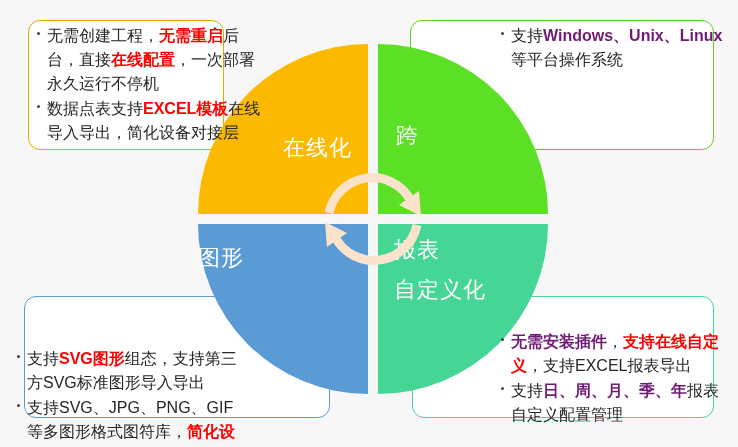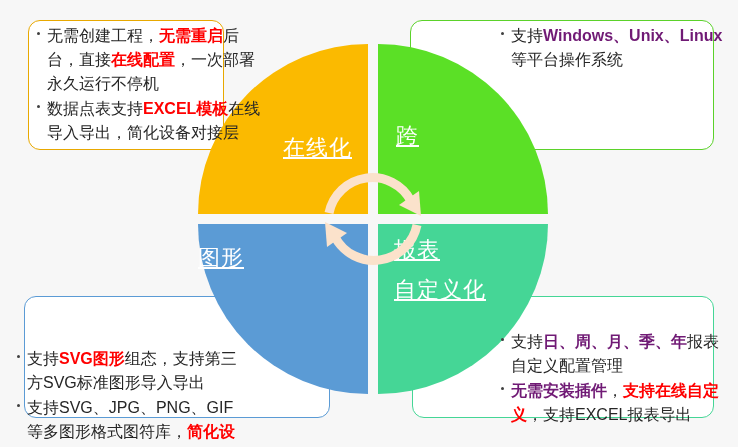--- a/index.html
+++ b/index.html
@@ -17,21 +17,21 @@
   .quad{position:absolute;width:170px;height:170px;}
   .q-tl{left:0;top:0;border-top-left-radius:170px;background:#FBBA00;}
   .q-tr{left:180px;top:0;border-top-right-radius:170px;background:#5BE026;}
   .q-bl{left:0;top:180px;border-bottom-left-radius:170px;background:#5B9BD5;}
   .q-br{left:180px;top:180px;border-bottom-right-radius:170px;background:#45D696;}
 
   .qlabel{
     position:absolute;color:#ffffff;font-size:22px;line-height:40px;
     text-align:center;white-space:nowrap;letter-spacing:1px;
   }
-  .qlabel span{display:block;text-decoration:underline;}
+  .qlabel span{display:block;}
 
   .lab-tl{left:0;top:84px;width:170px;text-align:right;padding-right:16px;box-sizing:border-box;}
   .lab-tr{left:180px;top:72px;width:170px;text-align:left;padding-left:18px;box-sizing:border-box;}
   .lab-bl{left:0;top:194px;width:170px;text-align:left;padding-right:16px;box-sizing:border-box;}
   .lab-br{left:180px;top:186px;width:170px;text-align:left;padding-left:16px;box-sizing:border-box;}
   .lab-tl span:first-child{margin-bottom:-4px;}
 
   
   .cycle{position:absolute;left:315px;top:161px;width:116px;height:116px;}
 
@@ -116,18 +116,18 @@
       </ul>
   </div>
   <div class="txt txt-bl">
     <ul class="bl">
         <li><span>支持</span><b class="red">SVG图形</b><span>组态，支持第三方SVG标准图形导入导出</span></li>
         <li><span>支持SVG、JPG、PNG、GIF等多图形格式图符库，</span><b class="red">简化设备对接层</b><span>管理</span></li>
       </ul>
   </div>
   <div class="txt txt-br">
     <ul class="bl">
+        <li><b class="blue">无需安装插件</b><span>，</span><b class="red">支持在线自定义</b><span>，支持EXCEL报表导出</span></li>
         <li><span>支持</span><b class="blue">日、周、月、季、年</b><span>报表自定义配置管理</span></li>
-        <li><b class="blue">无需安装插件</b><span>，</span><b class="red">支持在线自定义</b><span>，支持EXCEL报表导出</span></li>
       </ul>
   </div>
 
 </div>
 
 </body></html>

